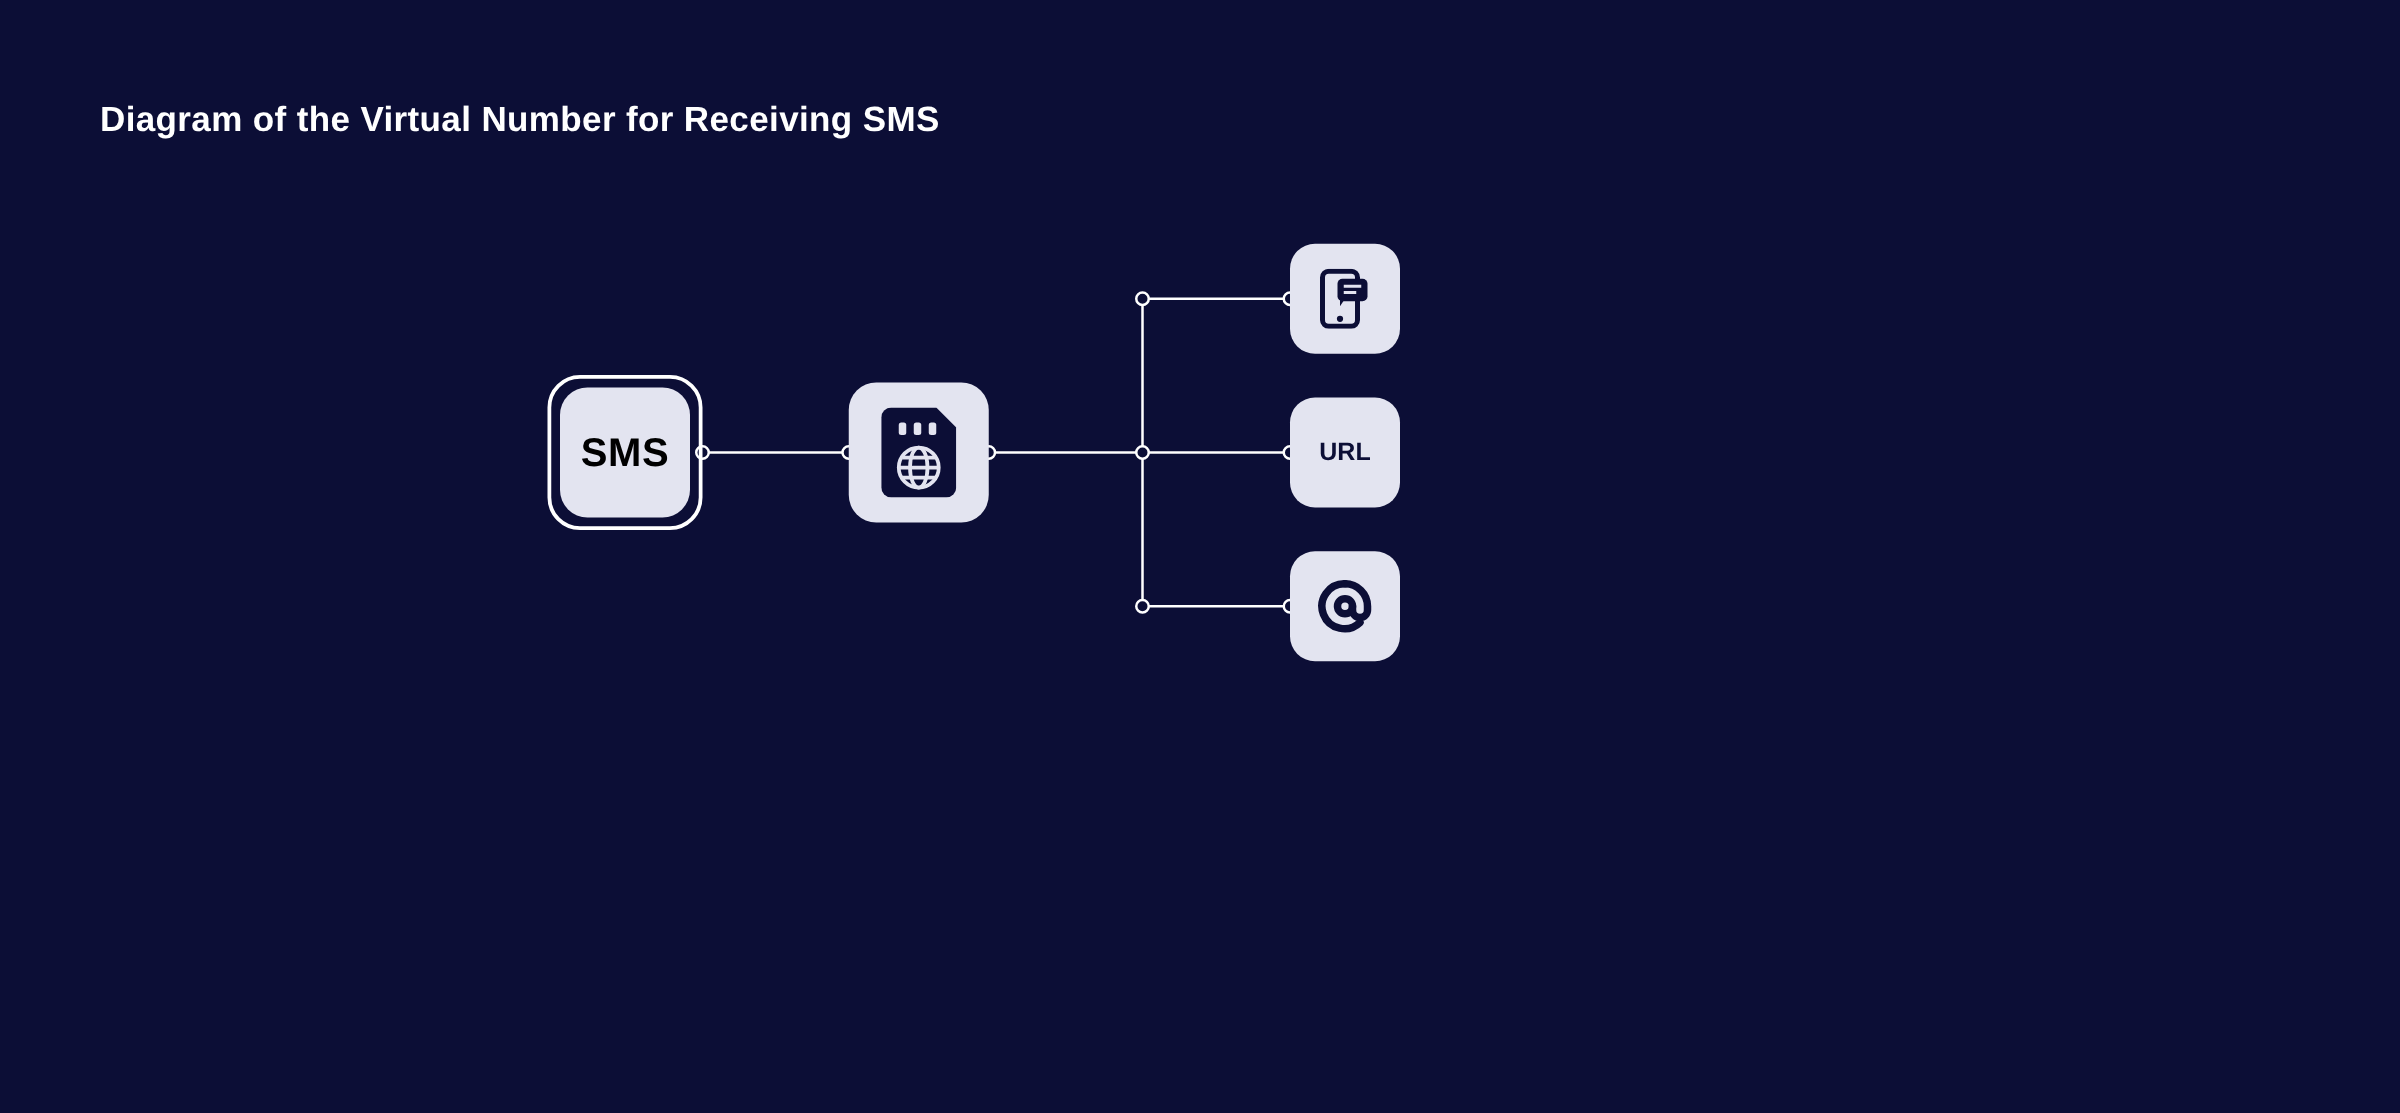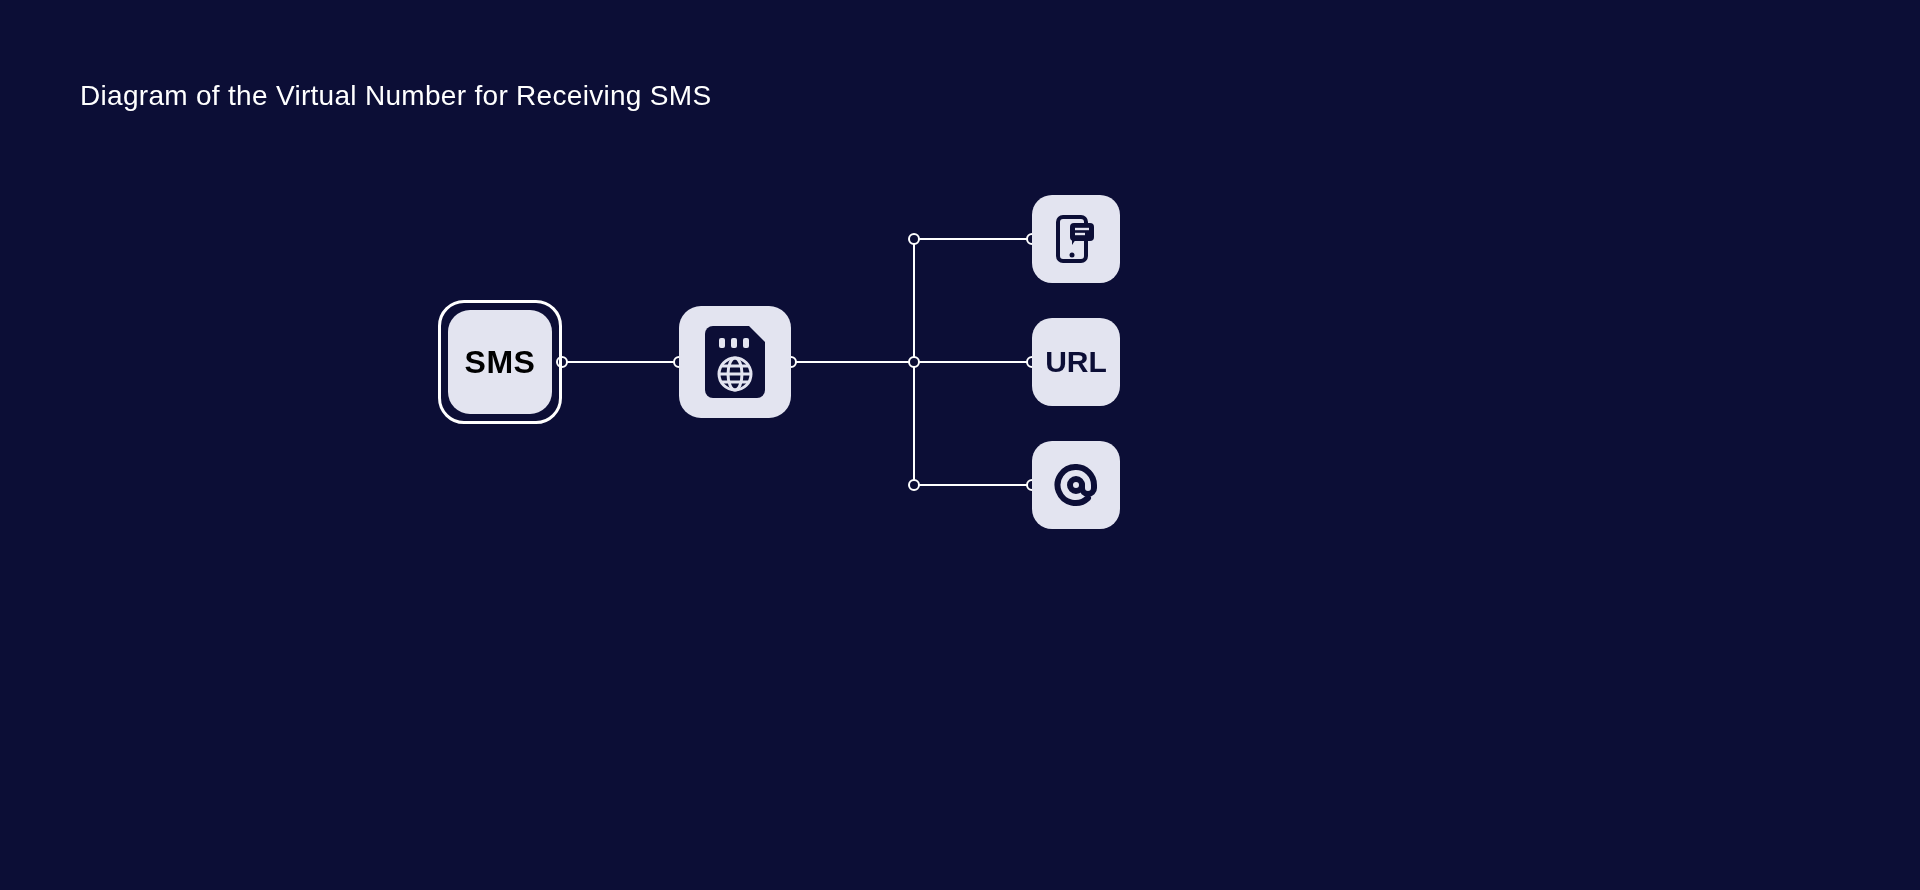--- a/index.html
+++ b/index.html
@@ -10,21 +10,21 @@
     position: relative;
     font-family: 'Arial Narrow', Arial, sans-serif;
     overflow: hidden;
   }
   .title {
     position: absolute;
     left: 80px;
     top: 80px;
     color: #ffffff;
     font-size: 28px;
-    font-weight: 400;
+    font-weight: 700;
     letter-spacing: 0.3px;
   }
   .node {
     position: absolute;
     background: #e3e4f0;
     border-radius: 22px;
     display: flex;
     align-items: center;
     justify-content: center;
   }
@@ -45,21 +45,21 @@
   }
   .node-label {
     color: #000000;
     font-weight: 800;
     font-size: 32px;
     letter-spacing: 0.5px;
   }
   .node-label-small {
     color: #0c0e36;
     font-weight: 800;
-    font-size: 30px;
+    font-size: 20px;
   }
   svg { position: absolute; }
   .conn-dot {
     position: absolute;
     width: 12px;
     height: 12px;
     background: #0c0e36;
     border: 2px solid #ffffff;
     border-radius: 50%;
     transform: translate(-50%, -50%);

